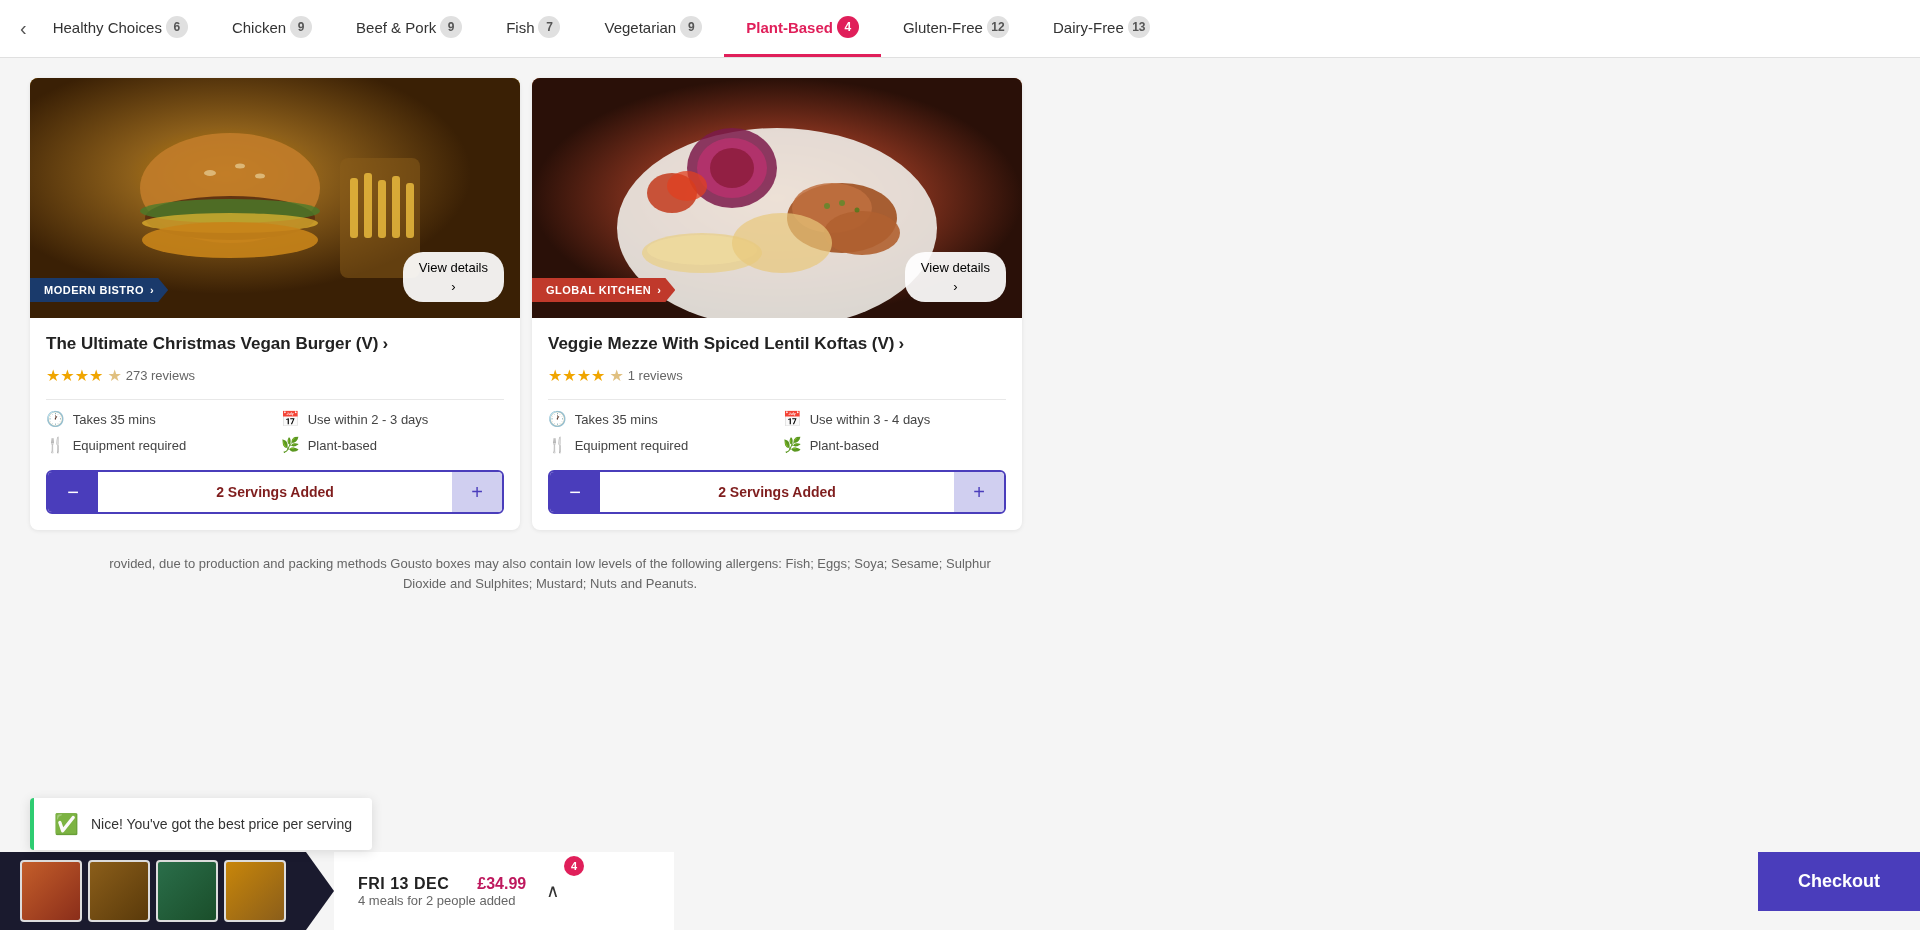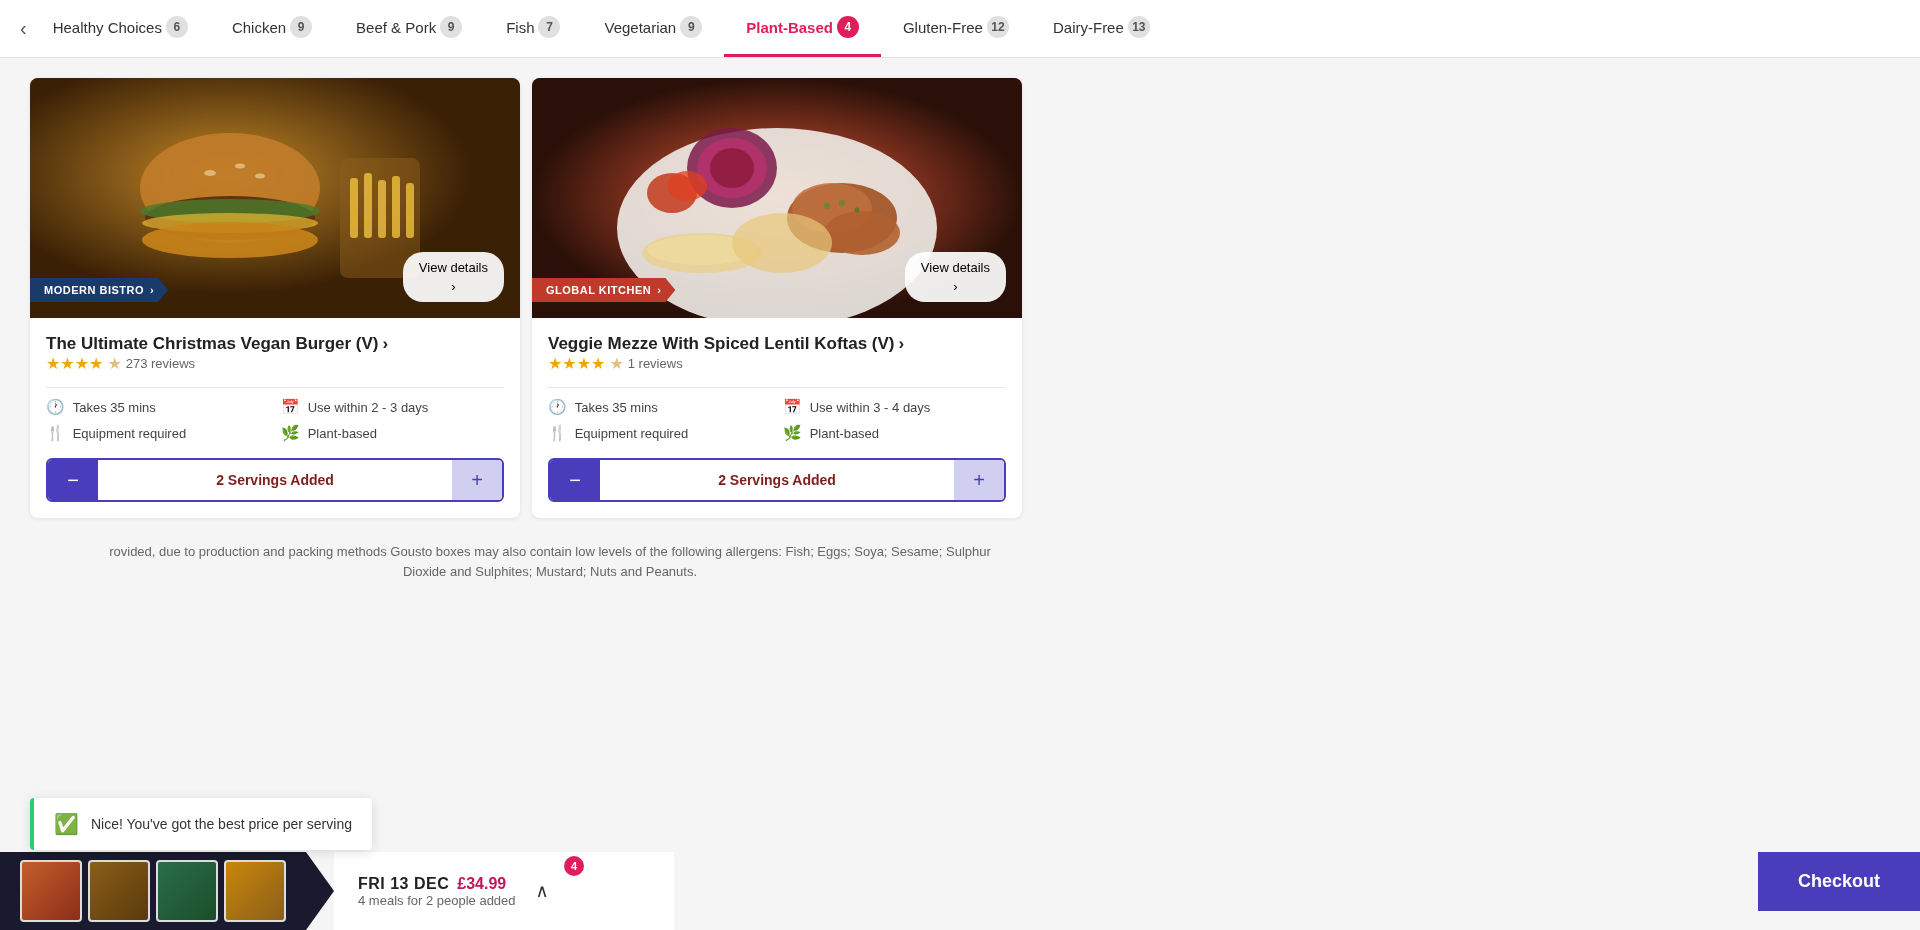--- a/index.html
+++ b/index.html
@@ -133,21 +133,21 @@
       background: #c0392b;
     }
 
     .card-body {
       padding: 16px;
     }
     .card-title {
       font-size: 17px;
       font-weight: 600;
       color: #222;
-      margin-bottom: 0;
+      margin-bottom: 12px;
       display: flex;
       align-items: center;
       gap: 4px;
     }
     .stars {
       color: #f0a500;
       font-size: 16px;
       display: flex;
       align-items: center;
       gap: 4px;
@@ -285,21 +285,21 @@
       font-weight: 700;
       color: #be185d;
     }
     .order-details {
       font-size: 13px;
       color: #666;
     }
     .order-top-row {
       display: flex;
       align-items: center;
-      gap: 8px;
+      gap: 28px;
     }
     .badge-count {
       position: absolute;
       top: 4px;
       right: 90px;
       background: #e01f5a;
       color: #fff;
       border-radius: 50%;
       width: 20px;
       height: 20px;

